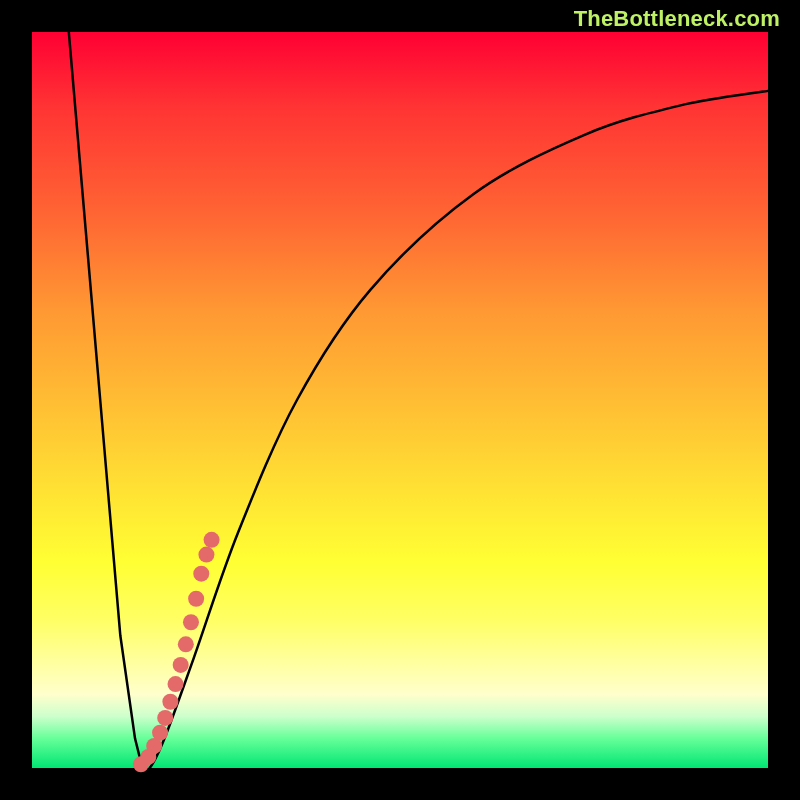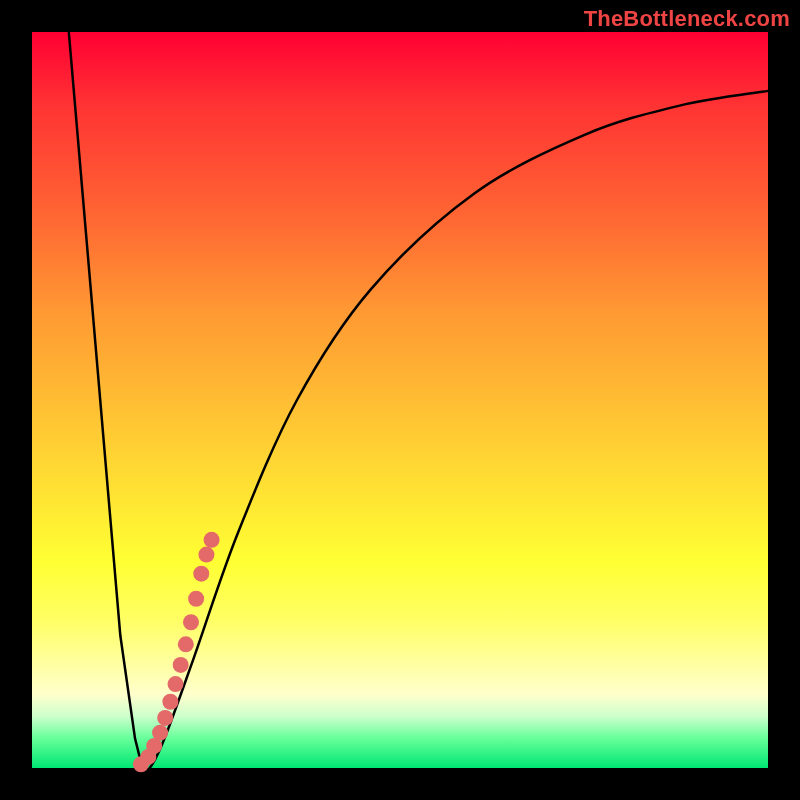--- a/index.html
+++ b/index.html
@@ -31,25 +31,25 @@
       #ffff33 72%,
       #ffff66 80%,
       #ffffcc 90%,
       #ccffcc 93%,
       #66ff99 96%,
       #00e673 100%);
   }
   .attribution {
     position: absolute;
     top: 6px;
-    right: 10px;
+    right: 20px;
     font-family: Arial, Helvetica, sans-serif;
     font-size: 22px;
     font-weight: bold;
-    color: #ef4444;
+    color: #bef264;
     letter-spacing: 0.2px;
     user-select: none;
   }
   svg.curve {
     position: absolute;
     left: 0;
     top: 0;
     width: 736px;
     height: 736px;
     overflow: visible;

